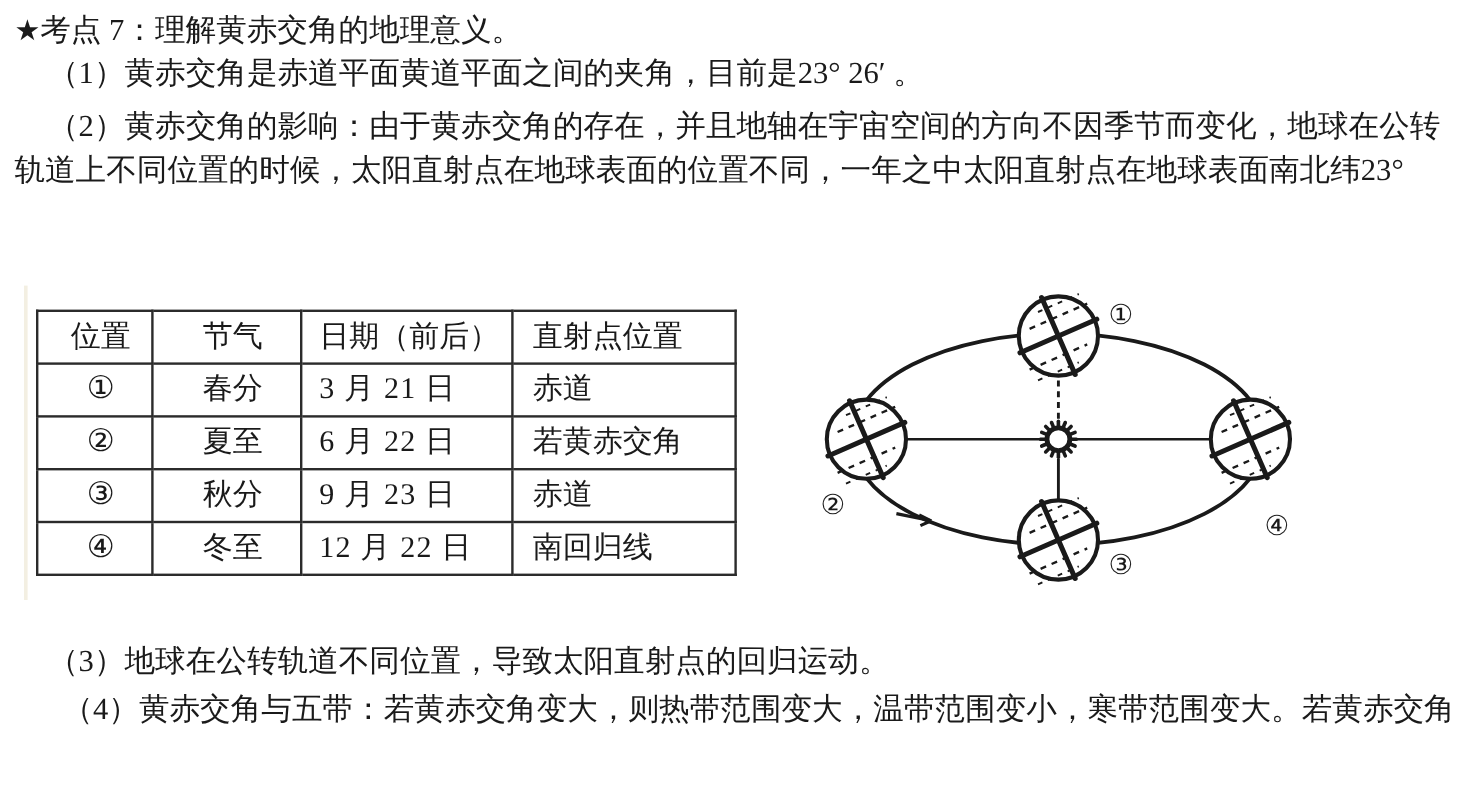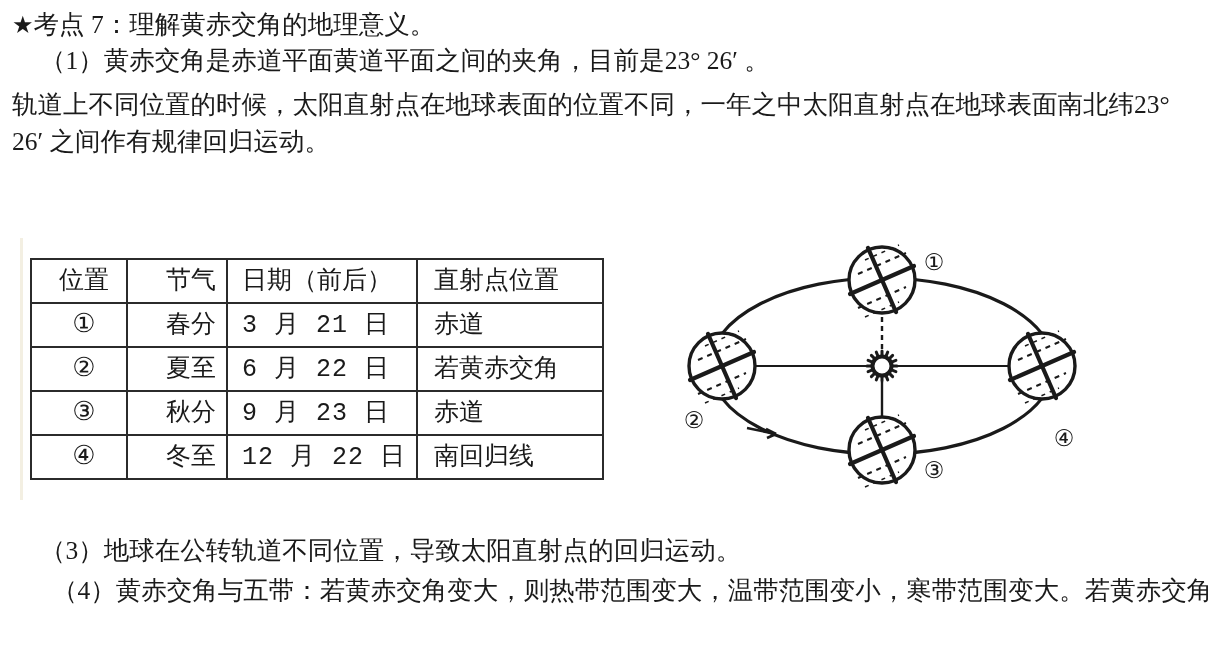--- a/index.html
+++ b/index.html
@@ -61,24 +61,24 @@
     font-size: 25px;
   }
   .season-table td, .season-table th {
     border: 2px solid #2b2b2b;
     padding: 3px 10px 6px 20px;
     text-align: center;
     font-weight: normal;
     white-space: nowrap;
     height: 34px;
     box-sizing: border-box;
-    font-family: Liberation Mono, monospace;
+    font-family: Liberation Serif, serif;
   }
   .season-table .col-pos   { width: 96px; }
-  .season-table .col-term  { width: 100px; text-align: right; }
+  .season-table .col-term  { width: 124px; }
   .season-table .col-date  { width: 172px; text-align: left; padding-left: 14px; }
   .season-table .col-point { width: 186px; text-align: left; padding-left: 16px; margin-left: 48px; }
   .season-table thead td { text-align: center; }
   .season-table tbody td.col-date { letter-spacing: 1px; margin-left: 20px; }
   .circled { font-size: 26px; }
 
   
   .orbit-figure {
     position: absolute;
     left: 672px;
@@ -99,22 +99,22 @@
 
 <div class="doc-text">
 
   <div class="para p-head">
     <span class="star">★</span><span>考点 7：理解黄赤交角的地理意义。</span>
   </div>
 
   <div class="para p-one indent">（1）黄赤交角是赤道平面黄道平面之间的夹角，目前是23° 26′ 。</div>
 
   <div class="para p-two">
+    <span class="l1 indent">（2）黄赤交角的影响：由于黄赤交角的存在，并且地轴在宇宙空间的方向不因季节而变化，地球在公转</span>
     <span class="l2">轨道上不同位置的时候，太阳直射点在地球表面的位置不同，一年之中太阳直射点在地球表面南北纬23°</span>
-    <span class="l3">26′ 之间作有规律回归运动。</span>
   </div>
 
   <div class="para p-three indent">（3）地球在公转轨道不同位置，导致太阳直射点的回归运动。</div>
 
   <div class="para p-four">
     <span class="l1 indent">（4）黄赤交角与五带：若黄赤交角变大，则热带范围变大，温带范围变小，寒带范围变大。若黄赤交角</span>
   </div>
 
 </div>
 

